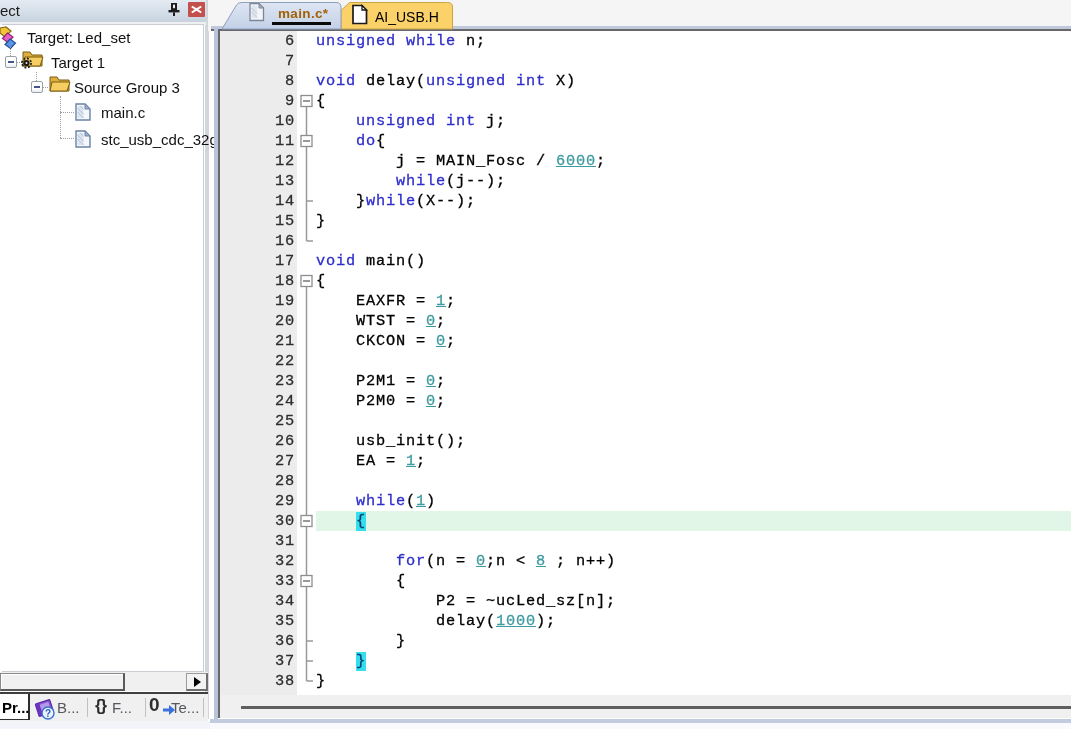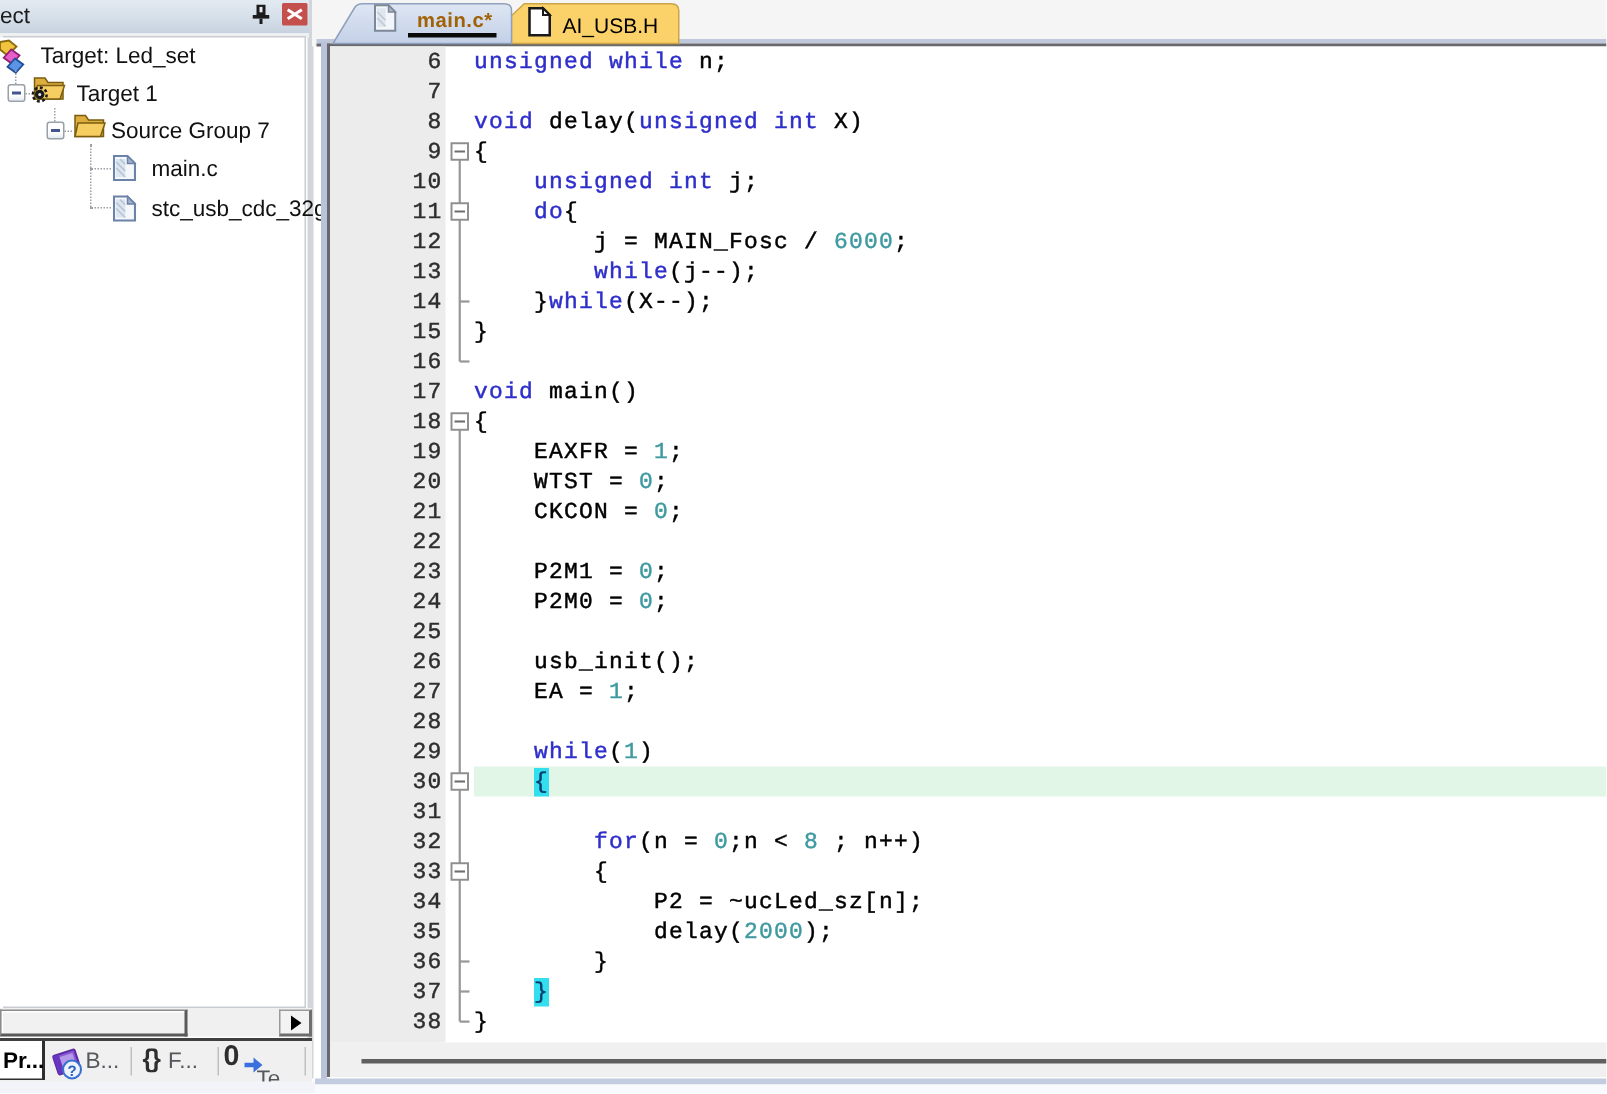--- a/index.html
+++ b/index.html
@@ -49,21 +49,21 @@
   #edit { left:220px; top:31px; width:851px; height:664px; background:#ffffff; }
   #gutter { left:220px; top:31px; width:77px; height:664px; background:#ececed; }
   #greenline { left:316px; top:511px; width:755px; height:20px; background:#e2f6e8; }
   .cy { position:absolute; width:10px; height:19px; background:#33dfee; }
 
   pre.code, pre.lnum { position:absolute; font-family:"Liberation Mono", monospace;
     font-size:15.3px; letter-spacing:0.8185px; line-height:20px; font-weight:normal;
     -webkit-text-stroke:0.3px; }
   pre.lnum { left:220px; top:31px; width:75px; text-align:right; color:#2e2e2e; }
   pre.code { left:316px; top:31px; color:#000; }
-  .k { color:#2e2ecb; } .n { color:#3f9aa0; }
+  .k { color:#2e2ecb; } .n { color:#3f9aa0;text-decoration:underline; }
 
   
   #ebot { left:220px; top:695px; width:851px; height:23px; background:#f0f0f0; }
   #ebotrule { left:241px; top:706px; width:830px; height:3px; background:#5f5f5f; }
   #ebotframe { left:210px; top:719px; width:861px; height:3.5px; background:#c3cbde; }
   #ebotlast { left:210px; top:722.5px; width:861px; height:7px; background:#f8fafd; }
   #ebotlastL { left:0px; top:721px; width:210px; height:8px; background:#f2f4f9; }
 </style>
 </head>
 <body>
@@ -116,21 +116,21 @@
 
     <div class="vdot" style="left:36px; top:72px; height:9px;"></div>
     <div class="ebox" style="left:31px; top:81px;">
         <i></i>
       </div>
     <div class="hdot" style="left:43px; top:87px; width:5px;"></div>
     <svg class="abs" style="left:48px; top:75px;" width="24" height="19" viewBox="0 0 24 19">
       <path d="M2 2 L9 2 L11 5 L21 5 L21 16 L2 16 Z" fill="#ddad3e" stroke="#7a5d10" stroke-width="1"></path>
       <path d="M4 7 L22 7 L19 16 L2 16 Z" fill="#f5cd60" stroke="#7a5d10" stroke-width="1"></path>
     </svg>
-    <div class="trow" style="left:74px; top:79px;">Source Group 7</div>
+    <div class="trow" style="left:74px; top:79px;">Source Group 3</div>
 
     <div class="vdot" style="left:60px; top:96px; height:42px;"></div>
     <div class="hdot" style="left:60px; top:112px; width:14px;"></div>
     <div class="hdot" style="left:60px; top:138px; width:14px;"></div>
 
     <svg class="abs" style="left:75px; top:103px;" width="16" height="18" viewBox="0 0 16 18">
       <path d="M1 1 L10 1 L15 6 L15 17 L1 17 Z" fill="#f4f7fb" stroke="#6c82a8" stroke-width="1.4"></path>
       <path d="M10 1 L15 6 L10 6 Z" fill="#9fb3cc" stroke="#6c82a8" stroke-width="1"></path>
       <path d="M2.5 3 L8.5 3 L8.5 15 L2.5 15 Z" fill="#dce4ee"></path>
       <g stroke="#b4c3d6" stroke-width="1">
@@ -175,21 +175,21 @@
     </svg>
     <span class="lbl" style="left:57px;">B...</span>
     <div class="tdiv" style="left:87px;"></div>
     <span class="lbl" style="left:95px; color:#2e2e2e; font-weight:bold; font-size:17px; top:2px; letter-spacing:-1px;">{}</span>
     <span class="lbl" style="left:112px;">F...</span>
     <div class="tdiv" style="left:145px;"></div>
     <span class="lbl" style="left:149px; color:#2e2e2e; font-weight:bold; font-size:19px; top:0px;">0</span>
     <svg class="abs" style="left:162px; top:10px;" width="14" height="12" viewBox="0 0 14 12">
       <path d="M1 4.5 L7 4.5 L7 1 L13 6 L7 11 L7 7.5 L1 7.5 Z" fill="#3a6fe0"></path>
     </svg>
-    <span class="lbl" style="left:171px;margin-top:12px;">Te...</span>
+    <span class="lbl" style="left:171px;">Te...</span>
     <div class="tdiv" style="left:203px;"></div>
   </div>
 
   <div class="abs" id="tabstrip"></div>
   <div class="abs" id="estrip-line1"></div>
   <div class="abs" id="estrip-line2"></div>
   <div class="abs" id="eframeL1"></div>
   <div class="abs" id="eframeL2"></div>
 
   <svg class="abs" style="left:208px; top:0px;" width="863" height="31" viewBox="0 0 863 31">
@@ -314,21 +314,21 @@
 
     usb_init();
     EA = <span class="n">1</span>;
 
     <span class="k">while</span>(<span class="n">1</span>)
     <span style="color:#0a3c6e;">{</span>
 
         <span class="k">for</span>(n = <span class="n">0</span>;n &lt; <span class="n">8</span> ; n++)
         {
             P2 = ~ucLed_sz[n];
-            delay(<span class="n">2000</span>);
+            delay(<span class="n">1000</span>);
         }
     <span style="color:#0a3c6e;">}</span>
 }</pre>
 
   <div class="abs" id="ebot"></div>
   <div class="abs" id="ebotrule"></div>
   <div class="abs" id="ebotframe"></div>
   <div class="abs" id="ebotlast"></div>
   <div class="abs" id="ebotlastL"></div>
 

